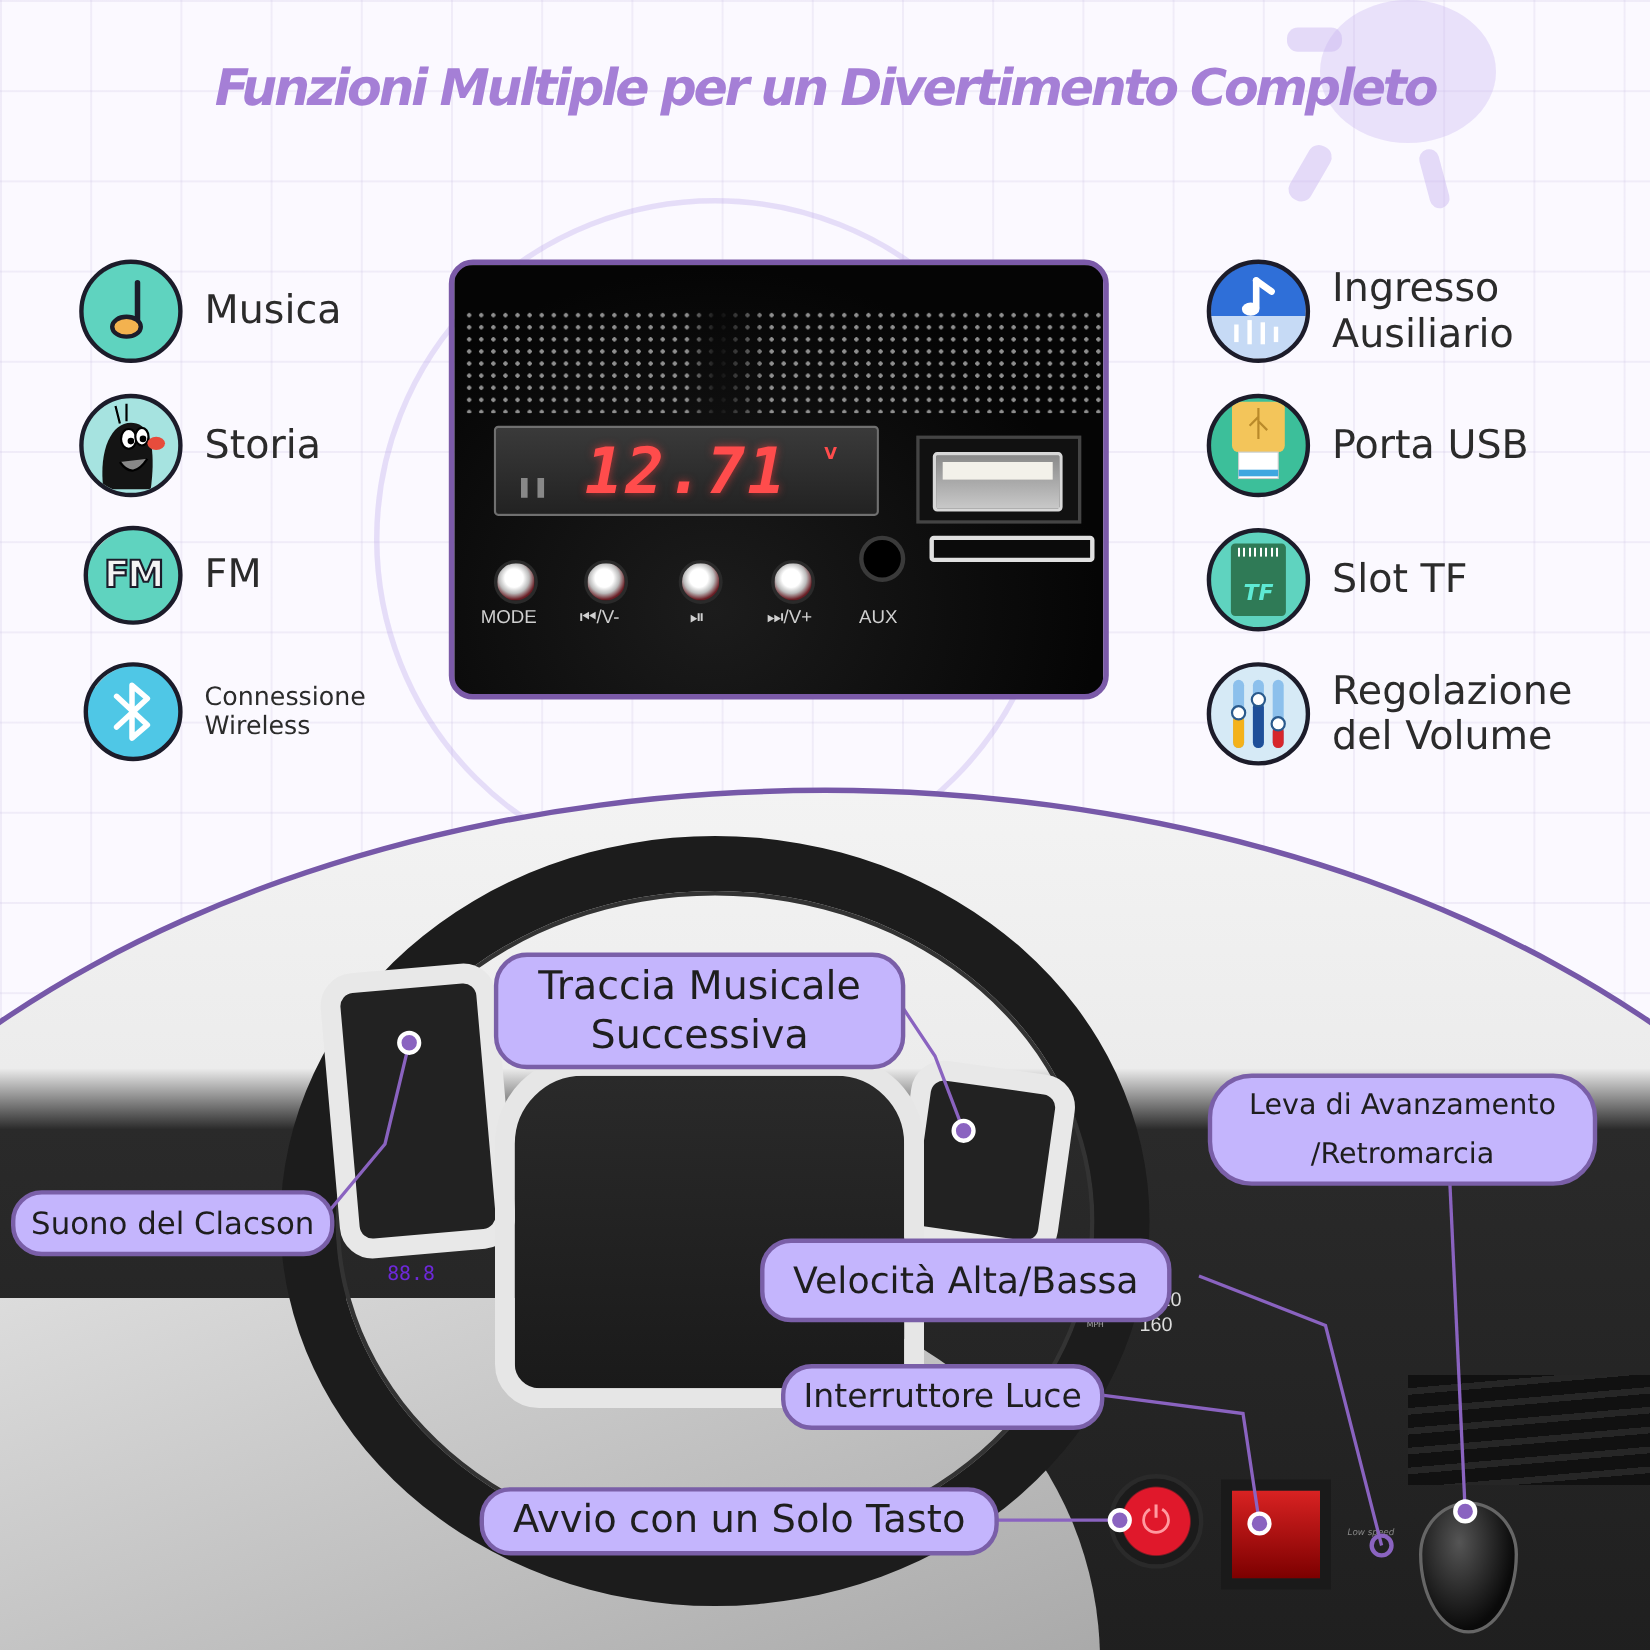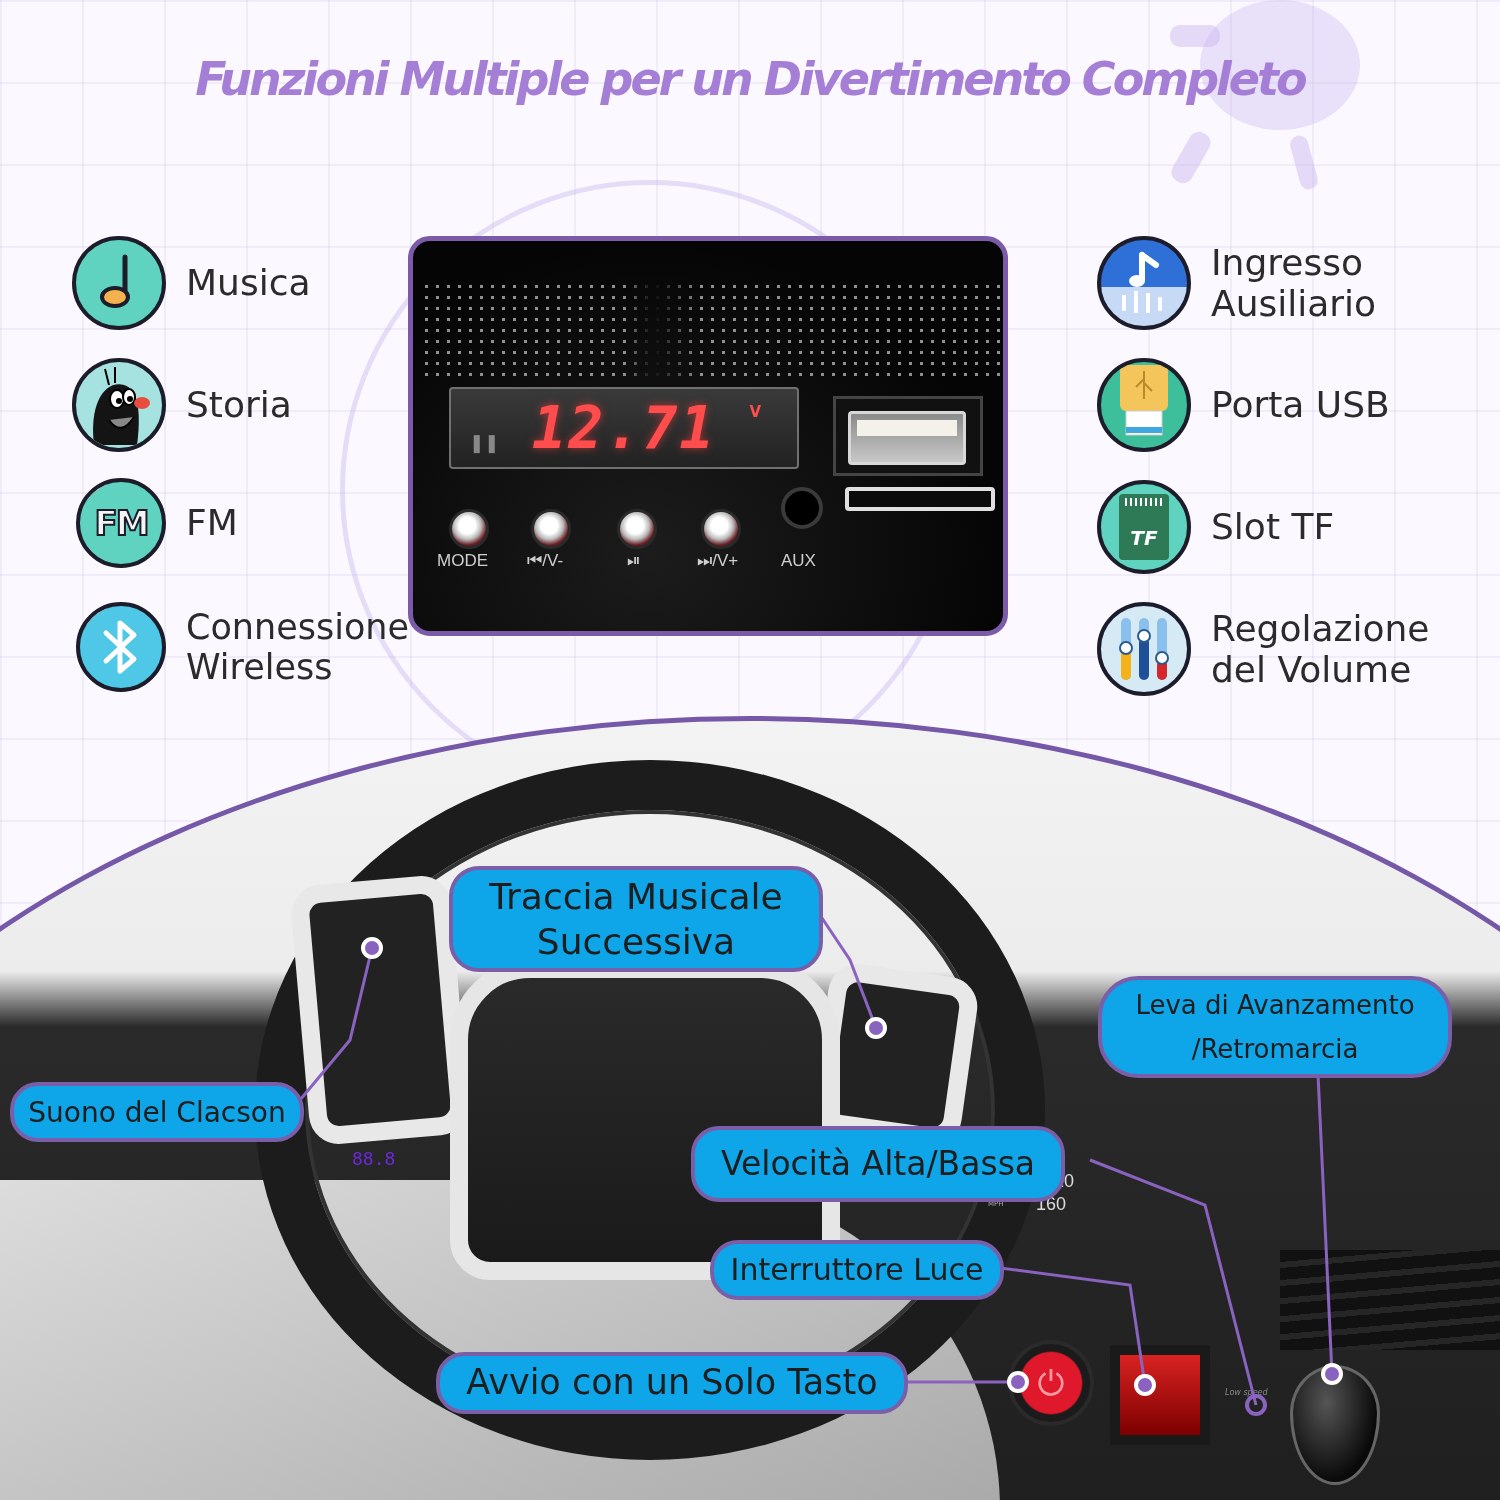--- a/index.html
+++ b/index.html
@@ -38,21 +38,21 @@
   }
   .feature .arc {
     position: absolute; width: 106px; height: 106px; border-radius: 50%;
     border: 4px solid transparent; border-top-color: #bdbdbd; border-right-color: #bdbdbd;
     left: -6px; top: -6px; transform: rotate(-10deg);
   }
   .feature .label {
     font-family: "DejaVu Sans", sans-serif; font-size: 36px; color: #2b2b2b;
     line-height: 1.15; margin-left: 20px;
   }
-  .feature .label.small { font-size: 35px; }
+  .feature .label.small { font-size: 23px; }
 
   
   .panel {
     left: 408px; top: 236px; width: 600px; height: 400px;
     background: radial-gradient(ellipse at 40% 80%, #1c1c1c, #050505 70%);
     border: 5px solid #7b5aa8; border-radius: 22px; overflow: hidden;
   }
   .dots { position: absolute; left: 8px; top: 40px; width: 580px; height: 95px;
     background-image: radial-gradient(circle, #bdbdbd 1.8px, transparent 2px);
     background-size: 11px 11px; opacity: 0.75;
@@ -88,21 +88,21 @@
   .spoke-l { left: 300px; top: 880px; width: 160px; height: 260px; background: #222; border: 18px solid #e8e8e8; border-radius: 30px; transform: rotate(-5deg); }
   .spoke-r { left: 820px; top: 970px; width: 150px; height: 170px; background: #222; border: 18px solid #e8e8e8; border-radius: 30px; transform: rotate(8deg); }
   .white-body { left: 0px; top: 1180px; width: 1000px; height: 330px; background: linear-gradient(160deg, #dcdcdc, #a9a9a9); border-top-right-radius: 400px; }
   .power-btn { left: 1008px; top: 1340px; width: 86px; height: 86px; border-radius: 50%; background: radial-gradient(circle, #e0182b 0 55%, #1b1b1b 58%); border: 4px solid #2a2a2a; display: flex; align-items: center; justify-content: center; color: #ff9aa0; font-size: 34px; }
   .light-switch { left: 1110px; top: 1345px; width: 100px; height: 100px; background: linear-gradient(#d92222, #7c0000); border: 10px solid #1a1a1a; }
   .gear-lever { left: 1290px; top: 1365px; width: 90px; height: 120px; background: radial-gradient(ellipse at 40% 30%, #555, #0a0a0a 70%); border: 3px solid #666; border-radius: 50% 50% 50% 50% / 40% 40% 60% 60%; }
   .vent { left: 1280px; top: 1250px; width: 220px; height: 100px; background: repeating-linear-gradient(175deg, #111 0 12px, #262626 12px 18px); }
 
   
   .callout {
-    position: absolute; background: #0ea5e9; border: 4px solid #7a5fa8;
+    position: absolute; background: #c4b5fd; border: 4px solid #7a5fa8;
     border-radius: 28px; color: #1e1e1e; text-align: center;
     font-family: "DejaVu Sans", sans-serif; line-height: 1.25;
     display: flex; align-items: center; justify-content: center; flex-direction: column;
   }
   .dot { position: absolute; width: 22px; height: 22px; border-radius: 50%; background: #8a63c0; border: 4px solid #fff; }
   svg.lines { position: absolute; left: 0; top: 0; width: 1500px; height: 1500px; pointer-events: none; }
 </style>
 </head>
 <body>
 
@@ -192,21 +192,21 @@
     </svg>
   </div>
   <span class="label">Porta USB</span>
 </div>
 
 <div class="abs feature" style="left:1097px;top:480px;">
   <div class="icon" style="background:#5fd3bf;">
     <div class="arc"></div>
     <div style="position:relative;width:50px;height:66px;background:#2f7a56;border-radius:4px;display:flex;align-items:flex-end;justify-content:center;padding-bottom:10px;">
       <div style="position:absolute;top:4px;left:6px;right:6px;height:8px;background:repeating-linear-gradient(90deg,#fff 0 2px,transparent 2px 5px);"></div>
-      <span style="color:#ffffff;font-weight:bold;font-style:oblique;font-size:20px;">TF</span>
+      <span style="color:#5eead4;font-weight:bold;font-style:oblique;font-size:20px;">TF</span>
     </div>
   </div>
   <span class="label">Slot TF</span>
 </div>
 
 <div class="abs feature" style="left:1097px;top:602px;">
   <div class="icon" style="background:#d6eaf6;">
     <div class="arc"></div>
     <svg width="70" height="70" viewBox="0 0 70 70">
       <rect x="12" y="4" width="10" height="62" rx="5" fill="#8cc0ec"></rect>

